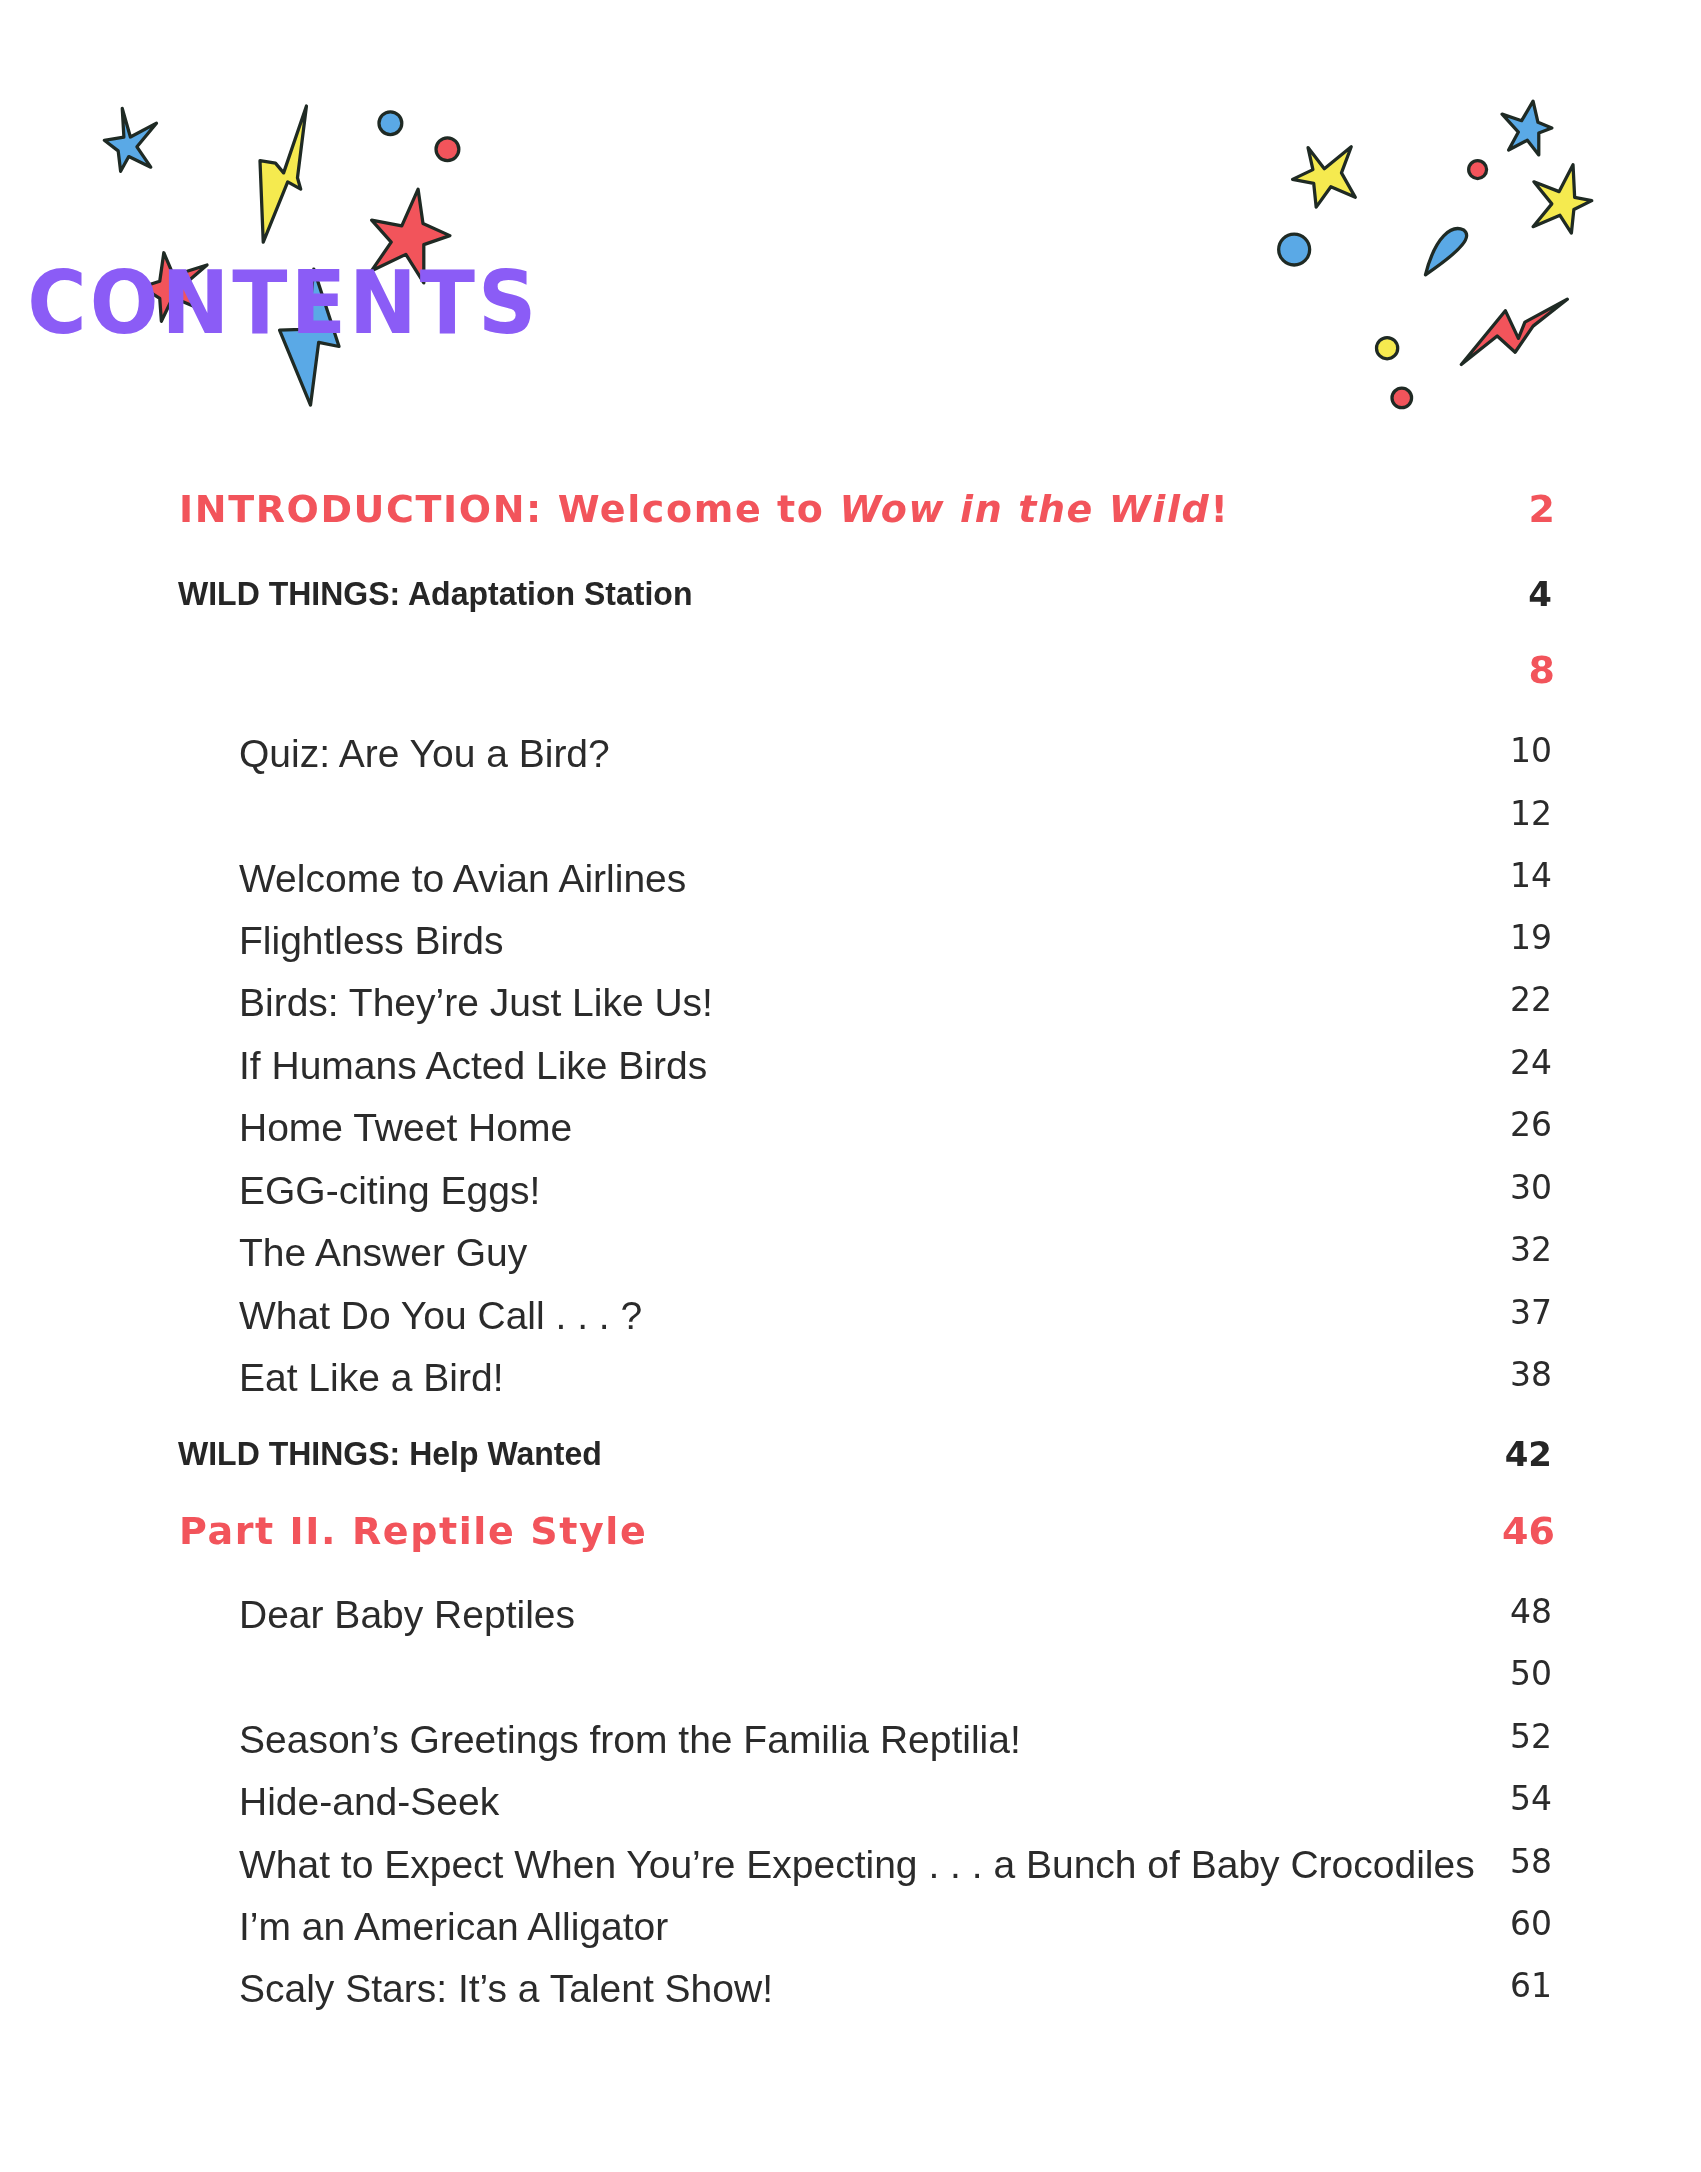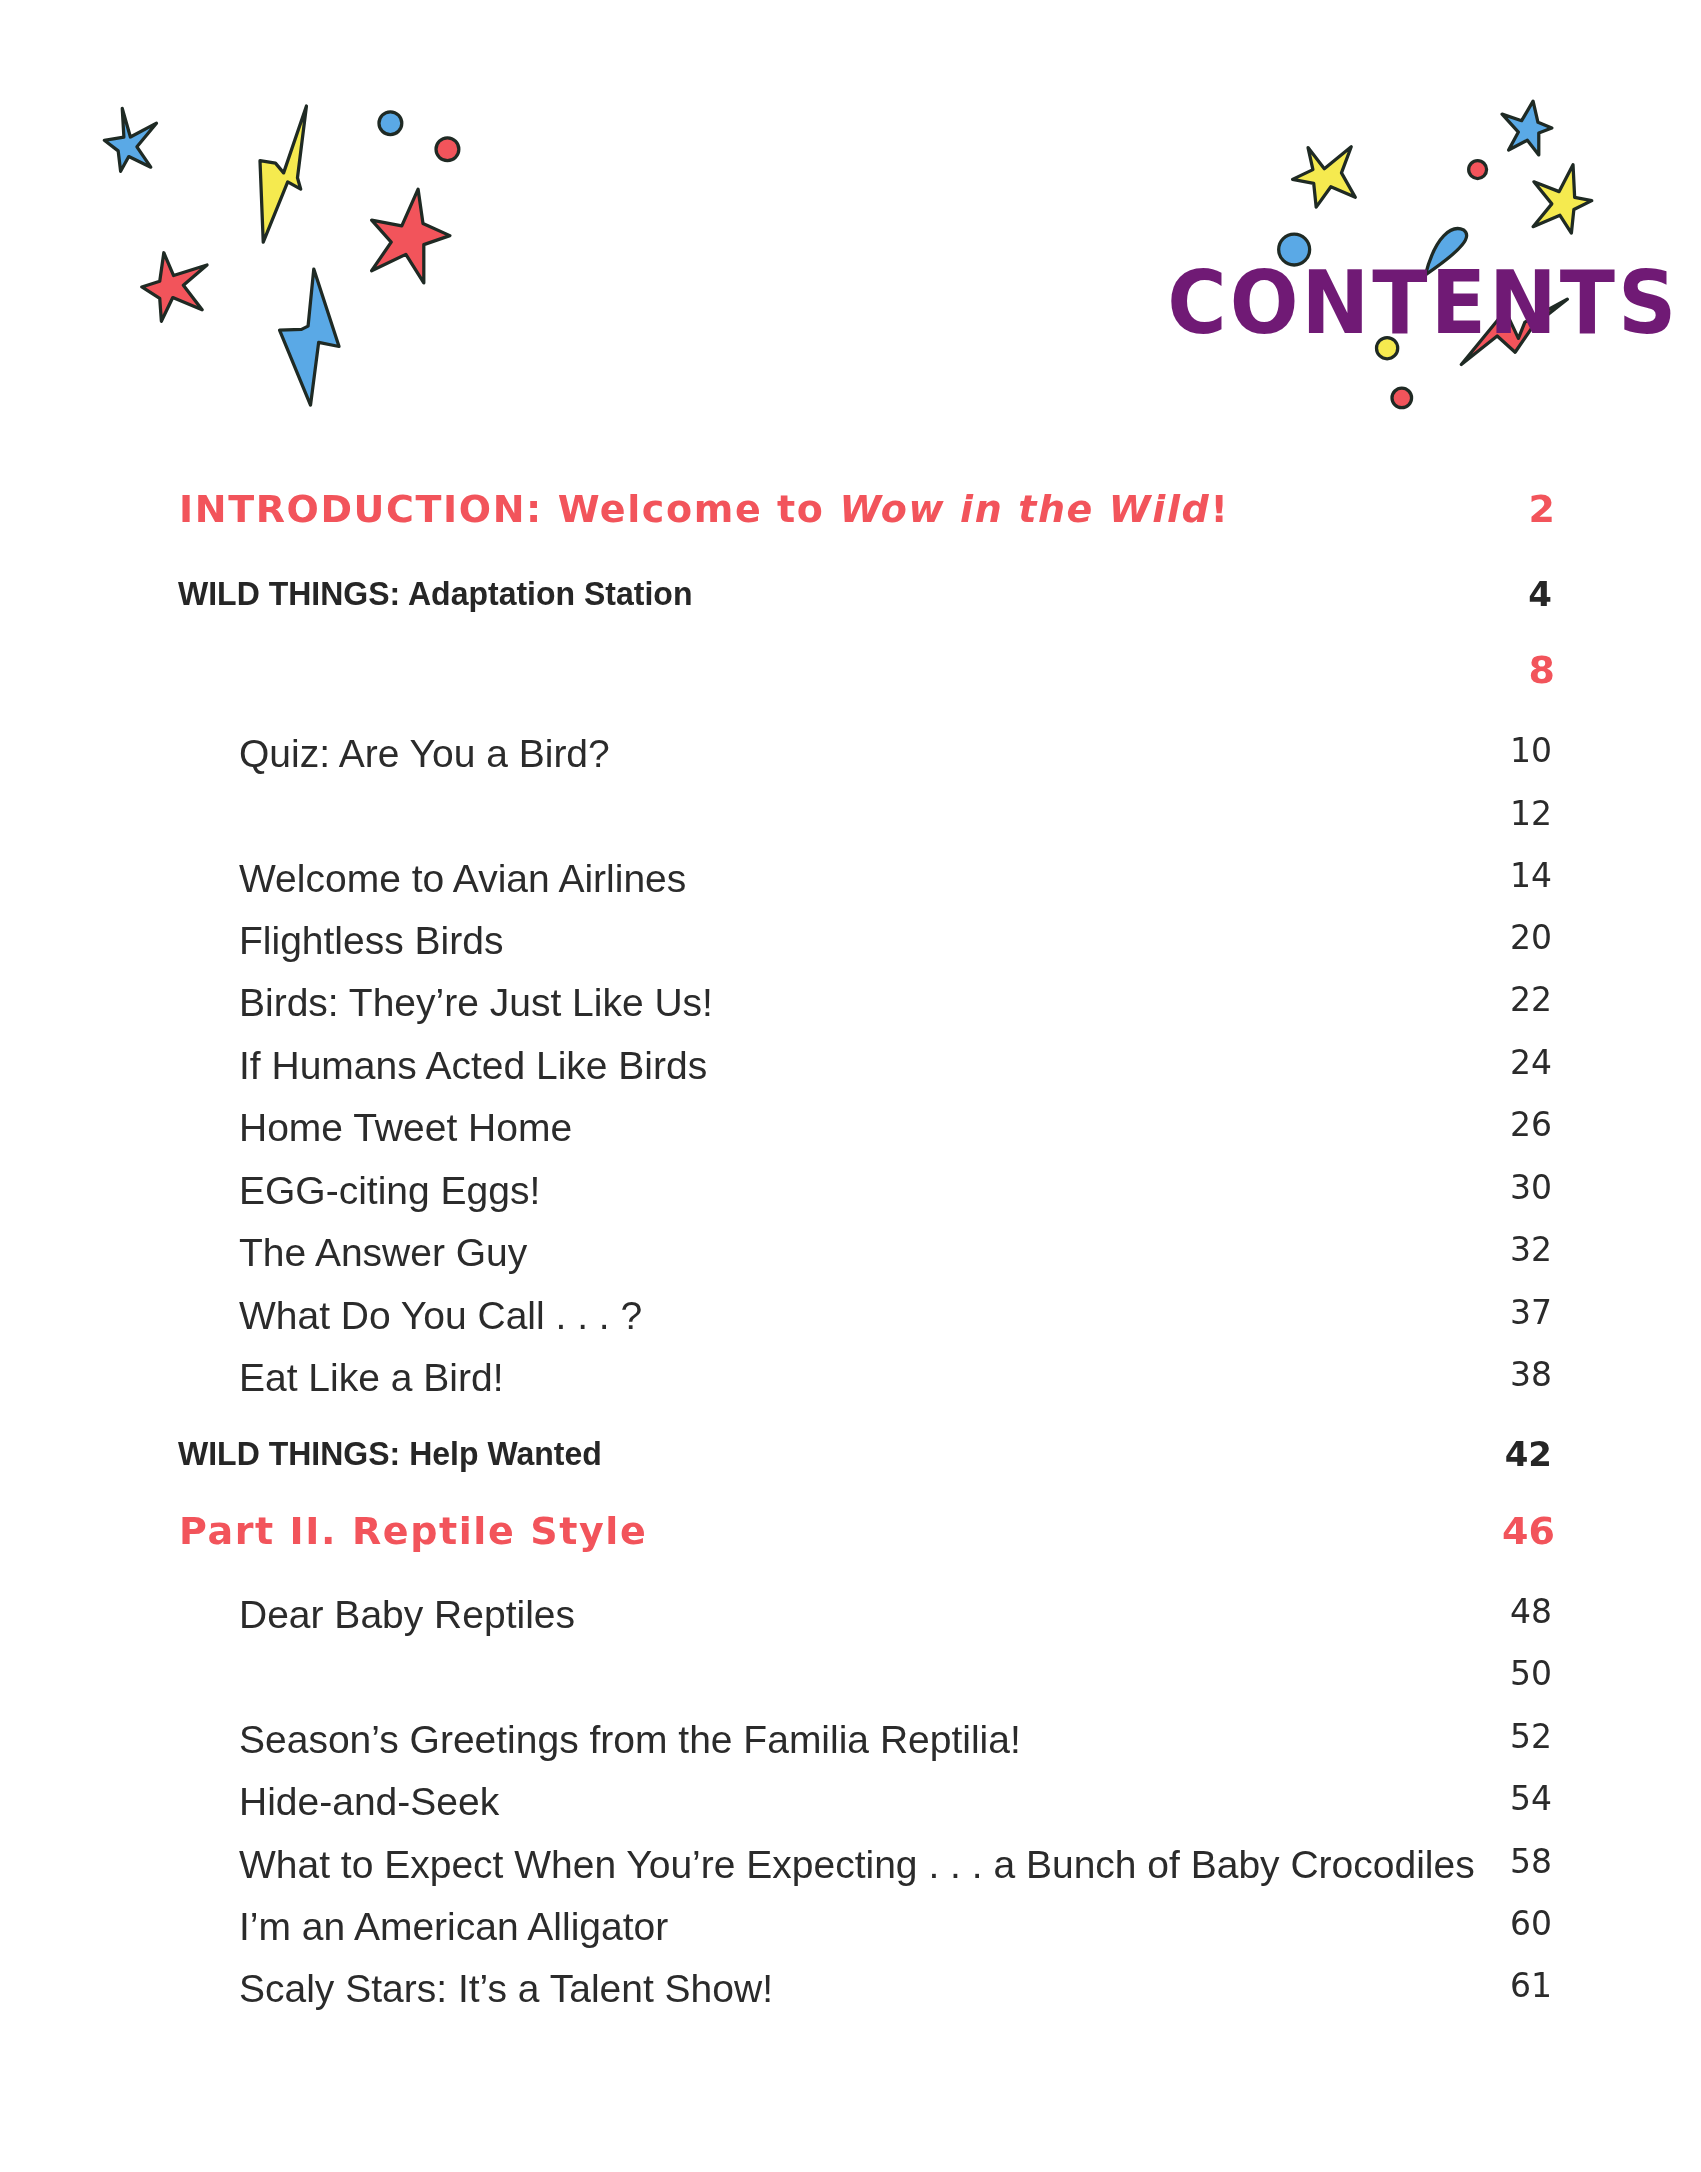--- a/index.html
+++ b/index.html
@@ -1,21 +1,21 @@
 <!DOCTYPE html>
 <html style="font-size:13px"><head>
 <meta charset="utf-8">
 <style>
   html, body { margin:0; padding:0; background:#ffffff; }
   body { width:1702px; height:2172px; position:relative; overflow:hidden;
          font-family:"Liberation Sans", sans-serif; color:#2b2b2b; }
   .deco { position:absolute; left:0; top:0; }
-  .title { position:absolute; left:0; width:1702px; top:259px; text-align:right;
+  .title { position:absolute; left:0; width:1702px; top:259px; text-align:left;
            font-family:"DejaVu Sans", sans-serif; font-weight:bold; font-size:88px;
-           letter-spacing:3.3px; color:#701a75; line-height:1; }
+           letter-spacing:3.3px; color:#8b5cf6; line-height:1; }
   .title span { display:inline-block; transform:scaleX(0.92); margin-left:4.9px; }
   .row { position:absolute; left:0; width:1702px; height:49px;padding-left:28px; }
   .row .label { position:absolute; white-space:nowrap; line-height:1; }
   .row .page { position:absolute; right:177px; white-space:nowrap; line-height:1; text-align:right; }
 
   .lvl-part .label { left:179px; font-family:"DejaVu Sans", sans-serif; font-weight:bold;
      font-size:38px; color:#f2545b; letter-spacing:1.6px; }
   .lvl-part .page { font-family:"DejaVu Sans", sans-serif; font-weight:bold; font-size:38px; color:#f2545b; right:175px; }
 
   .lvl-feature .label { left:178px; font-family:"Liberation Sans", sans-serif; font-weight:bold;
@@ -94,21 +94,21 @@
 </div>
 <div class="row lvl-item" style="top:797px">
   <span class="page">12</span>
 </div>
 <div class="row lvl-item" style="top:859px">
   <span class="label">Welcome to Avian Airlines</span>
   <span class="page">14</span>
 </div>
 <div class="row lvl-item" style="top:921px">
   <span class="label">Flightless Birds</span>
-  <span class="page">20</span>
+  <span class="page">19</span>
 </div>
 <div class="row lvl-item" style="top:983px">
   <span class="label">Birds: They’re Just Like Us!</span>
   <span class="page">22</span>
 </div>
 <div class="row lvl-item" style="top:1046px">
   <span class="label">If Humans Acted Like Birds</span>
   <span class="page">24</span>
 </div>
 <div class="row lvl-item" style="top:1108px">

